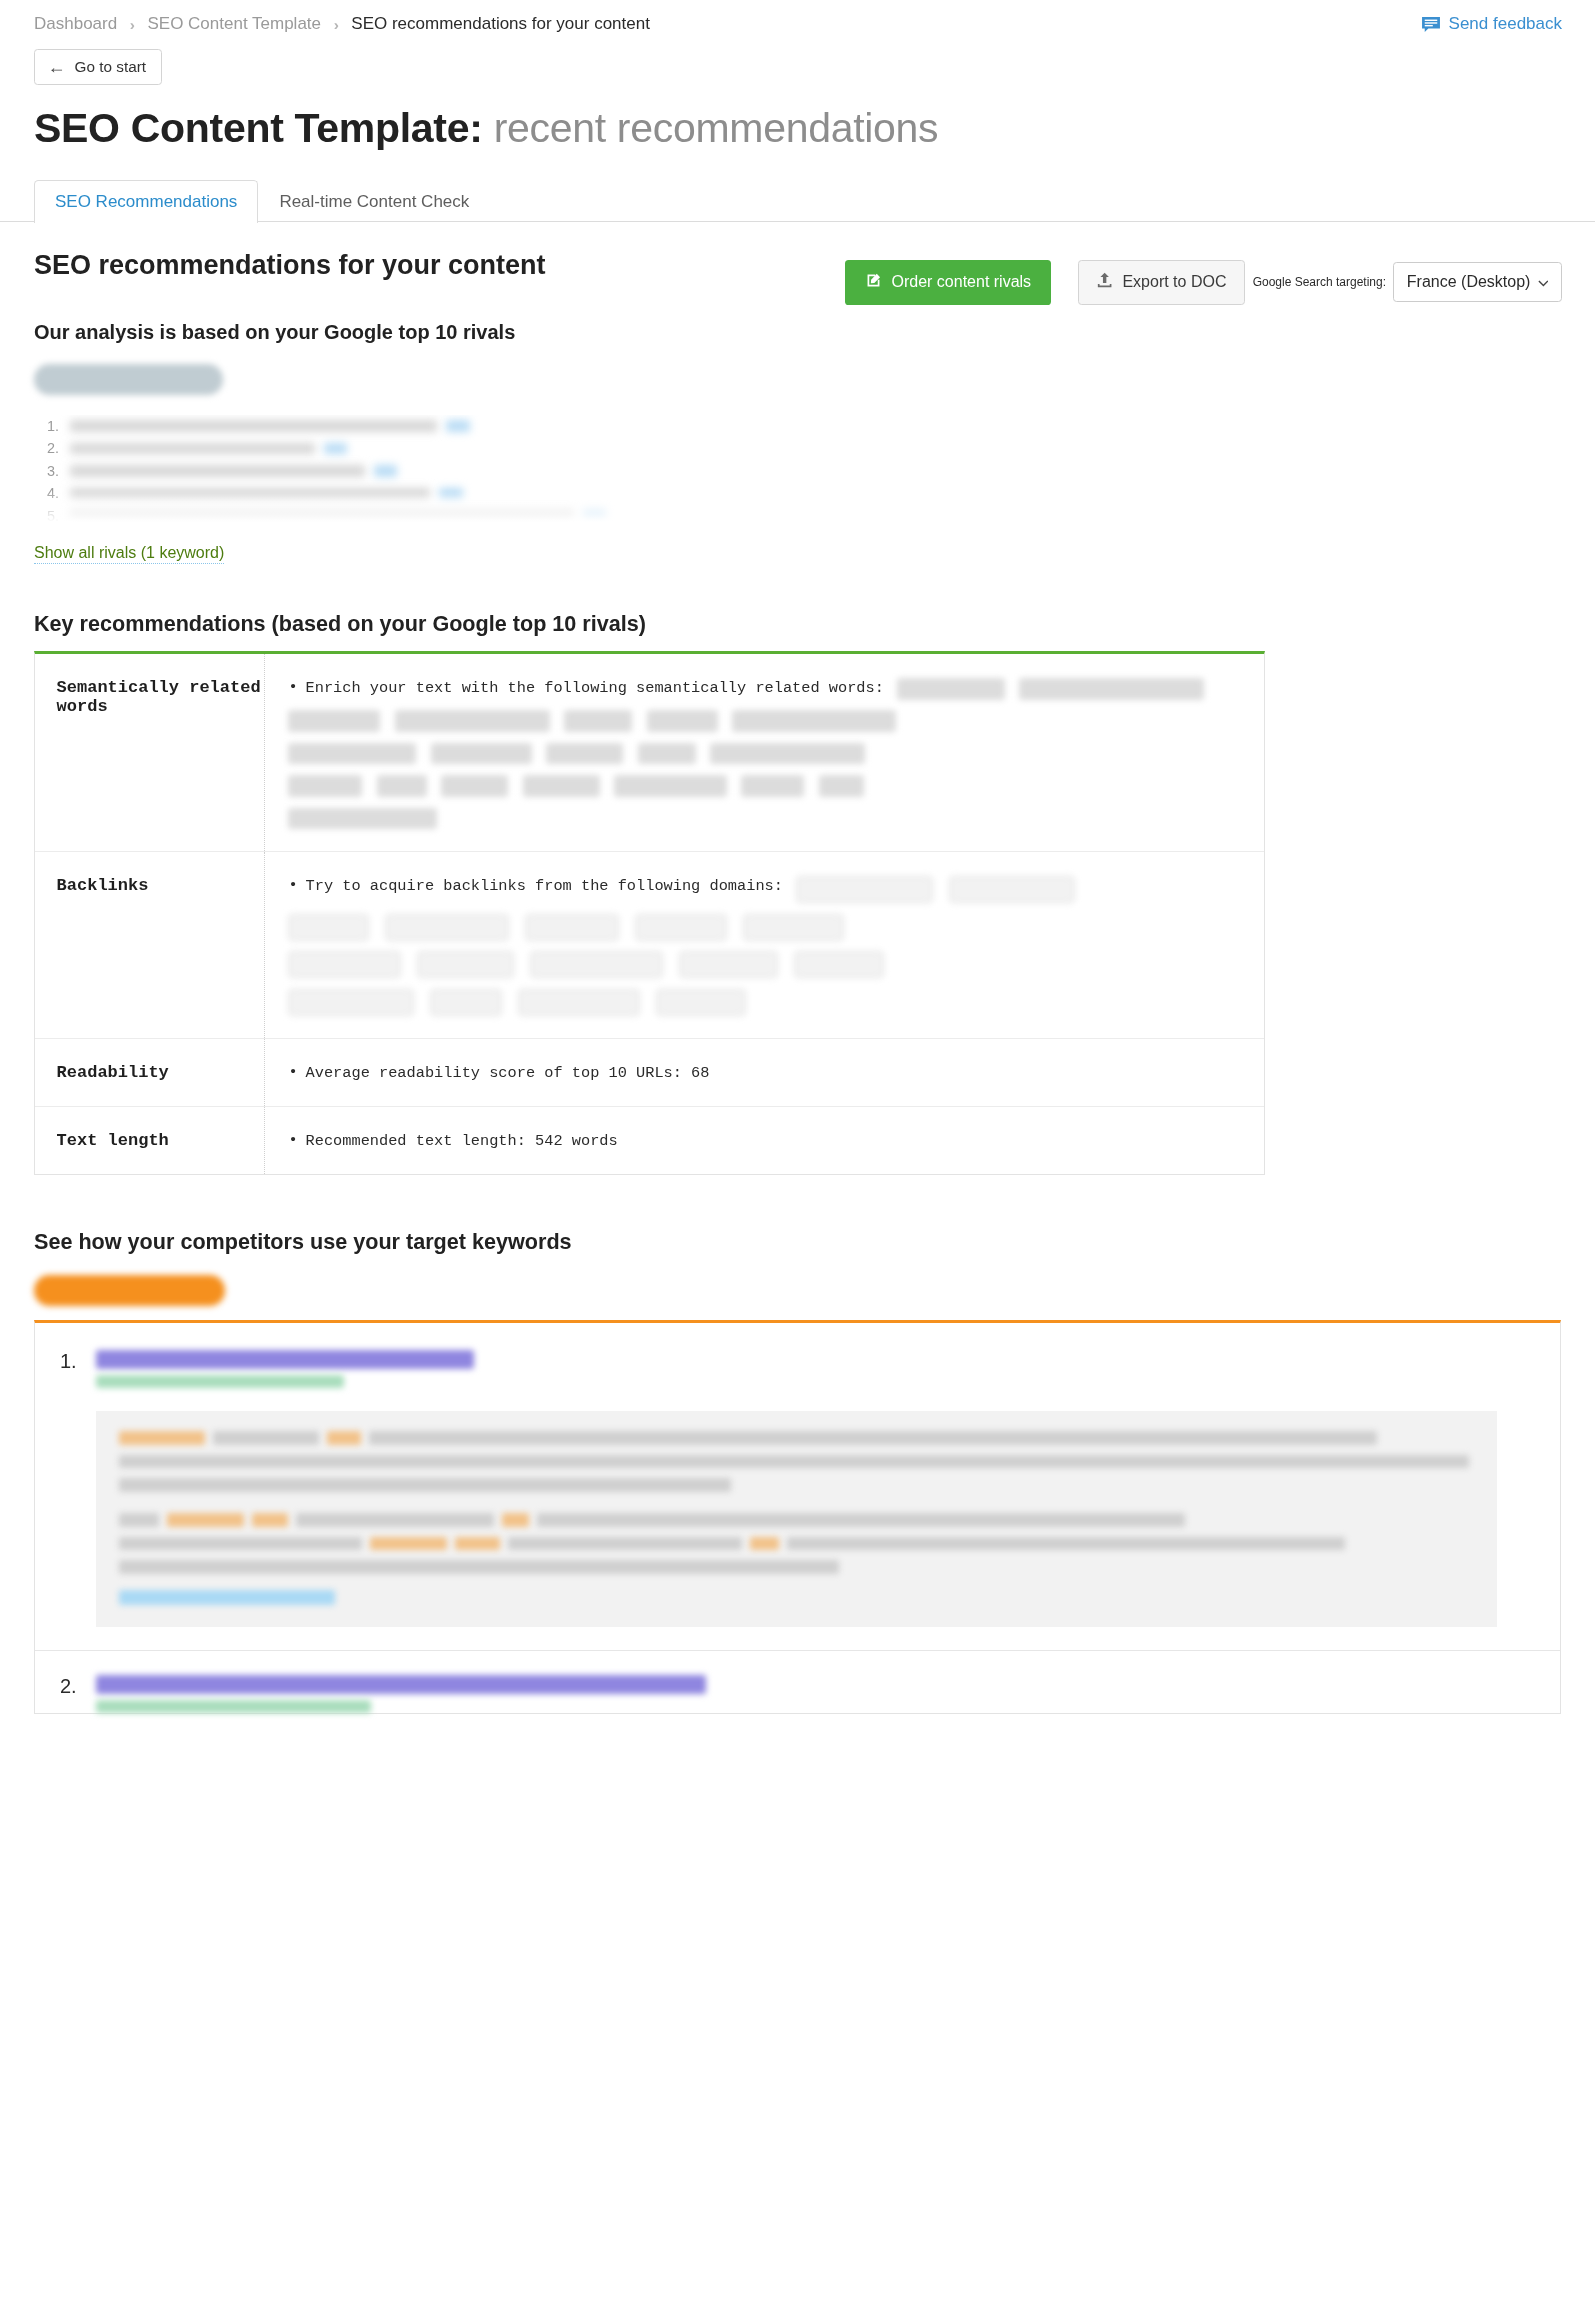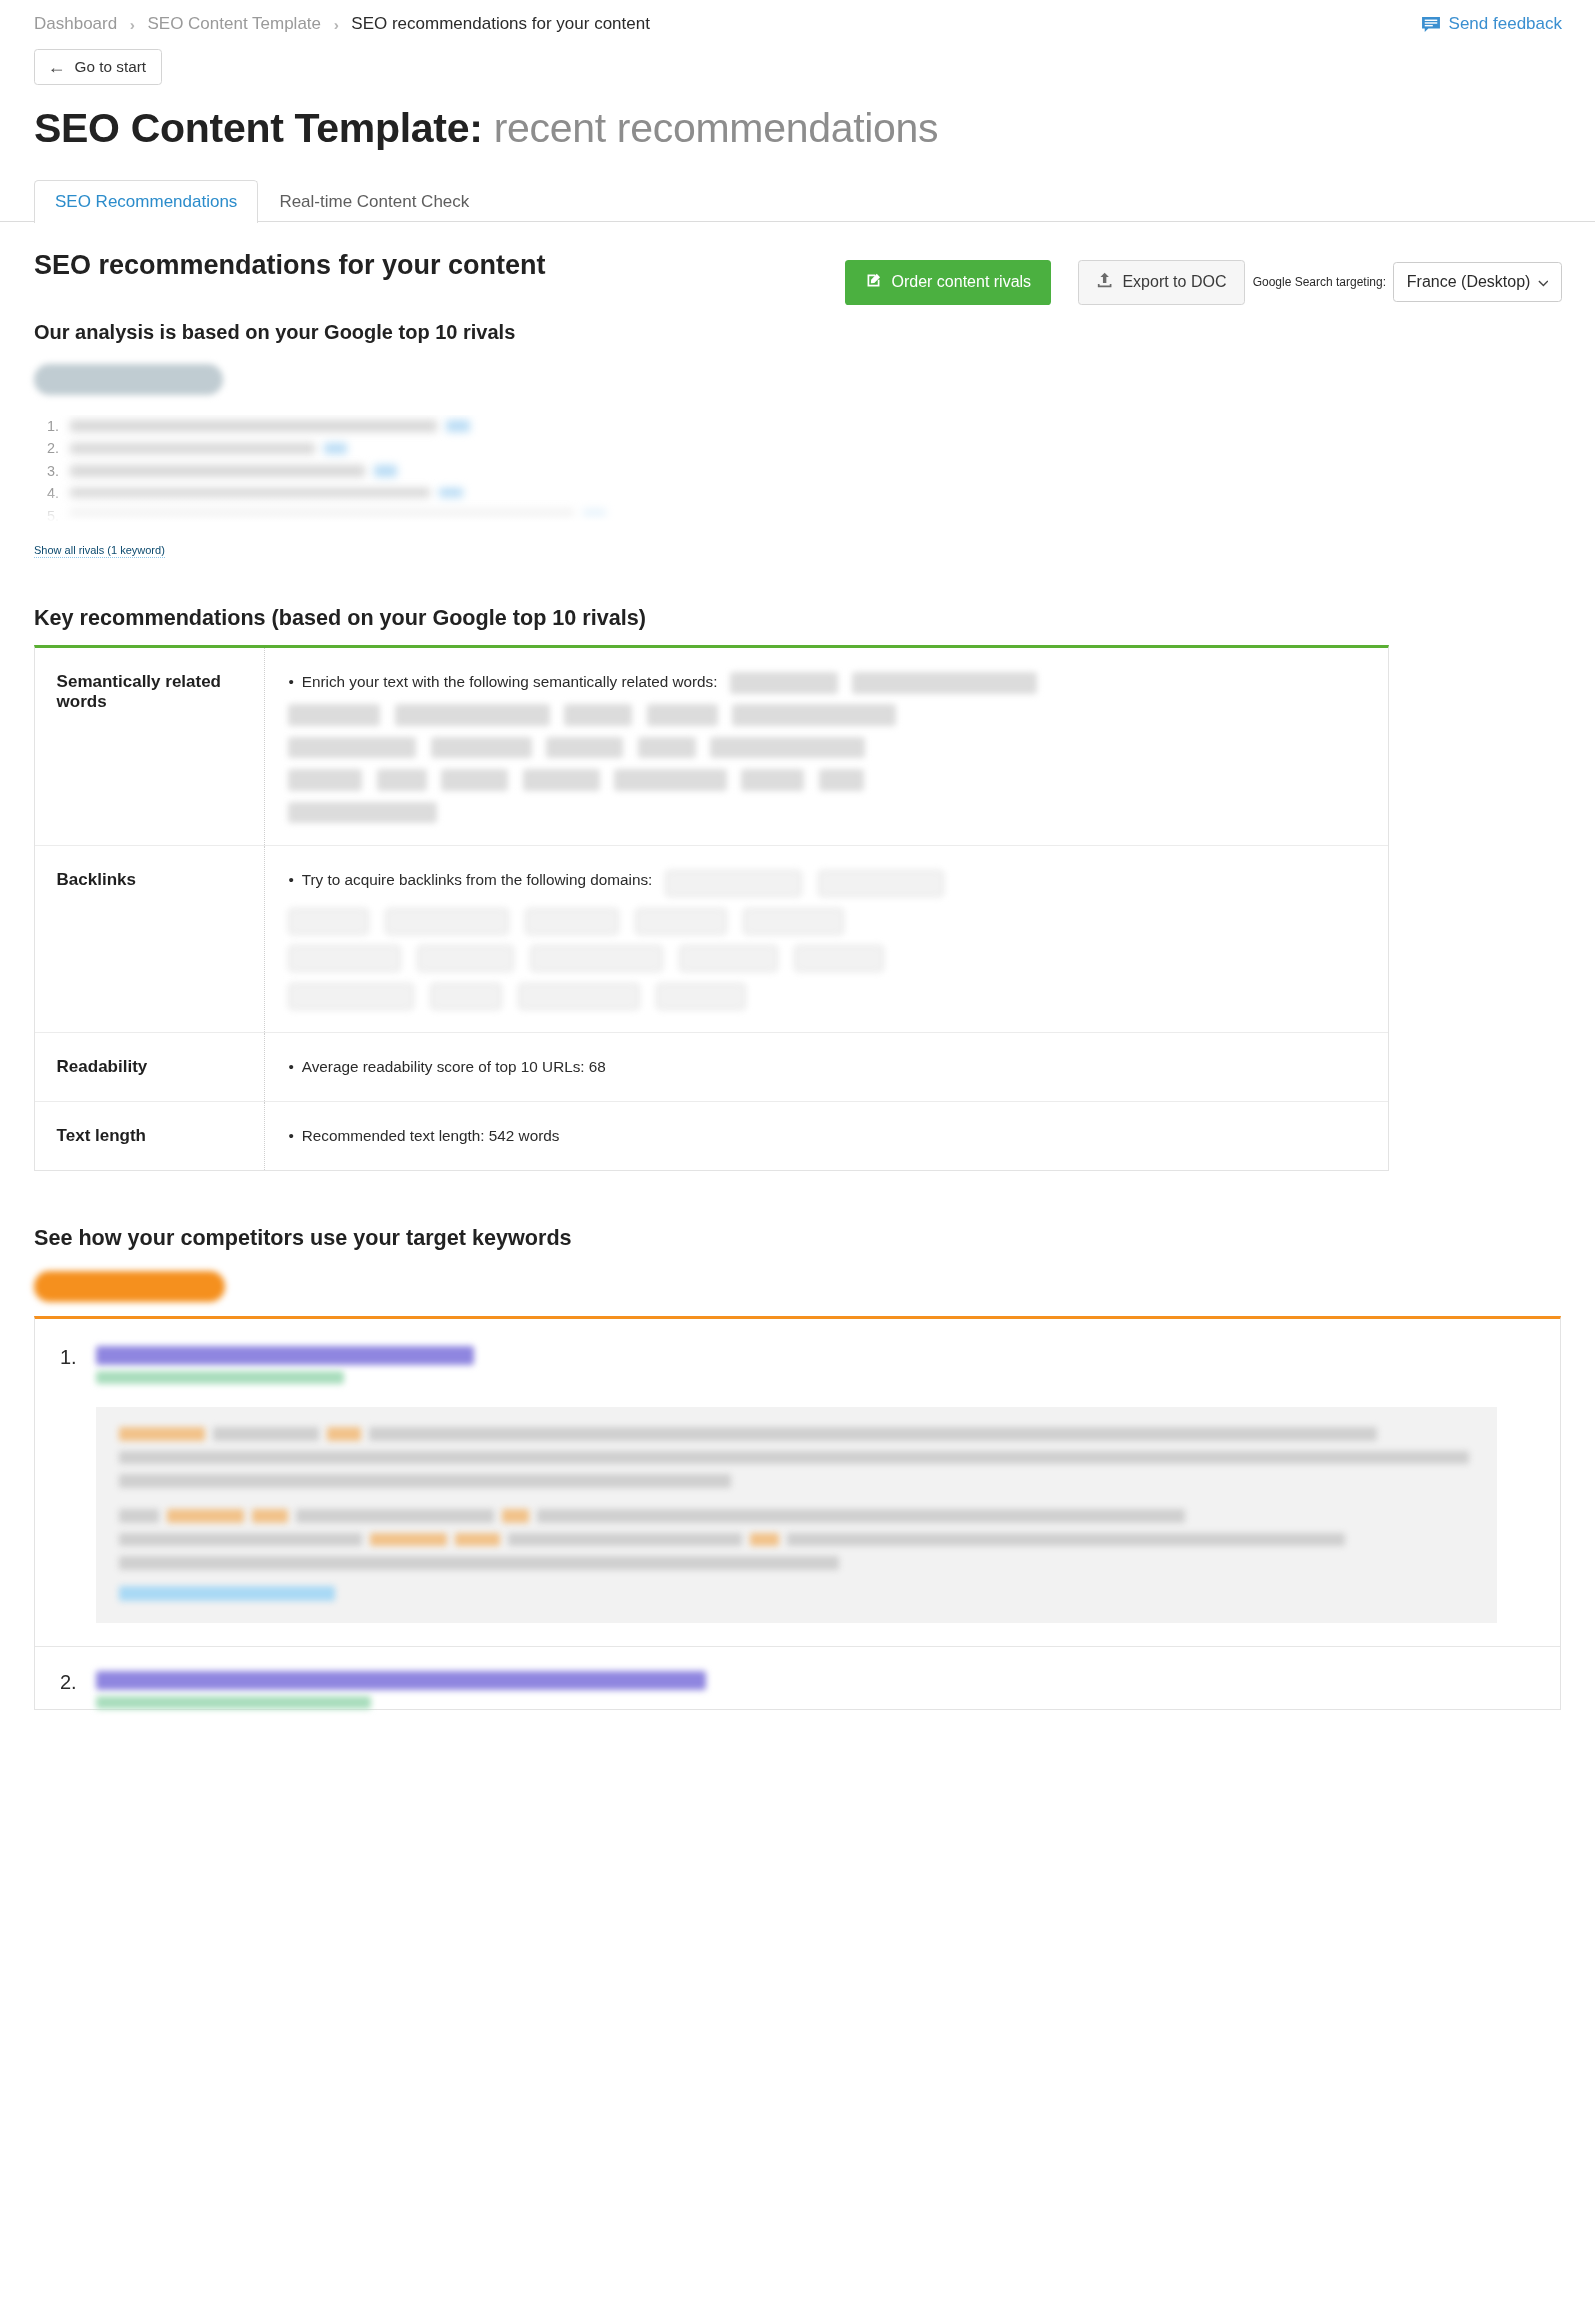--- a/index.html
+++ b/index.html
@@ -129,30 +129,31 @@
   .rival-row { display:flex; align-items:center; height:22.5px; }
   .rv-num { width:25px; color:#9b9b9b; font-size:14.4px; text-align:right; margin-right:10.8px; }
   .rv-bar { height:11.7px; background:#d7d7d7; border-radius:1.8px; }
   .rv-tag { height:11.7px; background:#b9dcf5; border-radius:1.8px; margin-left:9px; }
   .rivals-fade {
     position:absolute; left:0; right:0; bottom:0; height:38px;
     background:linear-gradient(to bottom, rgba(255,255,255,0), #fff 85%);
   }
   .link-dotted {
     display:inline-block; margin-top:16px;
-    color:#0c4a6e; font-size:11px; cursor:pointer;
+    color:#4d7c0f; font-size:16px; cursor:pointer;
     border-bottom:0.9px dotted #8cc6ea; padding-bottom:0.9px;
   }
 
   
   .h-key { font-size:21.6px; font-weight:bold; margin-top:47px; }
   .ktable {
-    margin-top:14.4px; width:1355px;
+    margin-top:14.4px; width:1231px;
     border:0.9px solid #e3e3e3; border-top:3.6px solid #5aaf33;
     background:#fff;
+    font-family:Liberation Mono, monospace;
   }
   .krow { display:flex; border-top:0.9px solid #ececec; }
   .krow:first-child { border-top:none; }
   .kcell-l {
     width:230px; flex:none; padding:24px 0 24px 21.6px;
     font-size:17px; font-weight:bold; color:#1f1f1f;
     border-right:0.9px dotted #cfcfcf;
   }
   .kcell-r { flex:1; padding:24px 23.4px 21.6px 23.4px; }
   .kline { display:flex; font-size:15.3px; color:#2b2b2b; line-height:1.35; }

